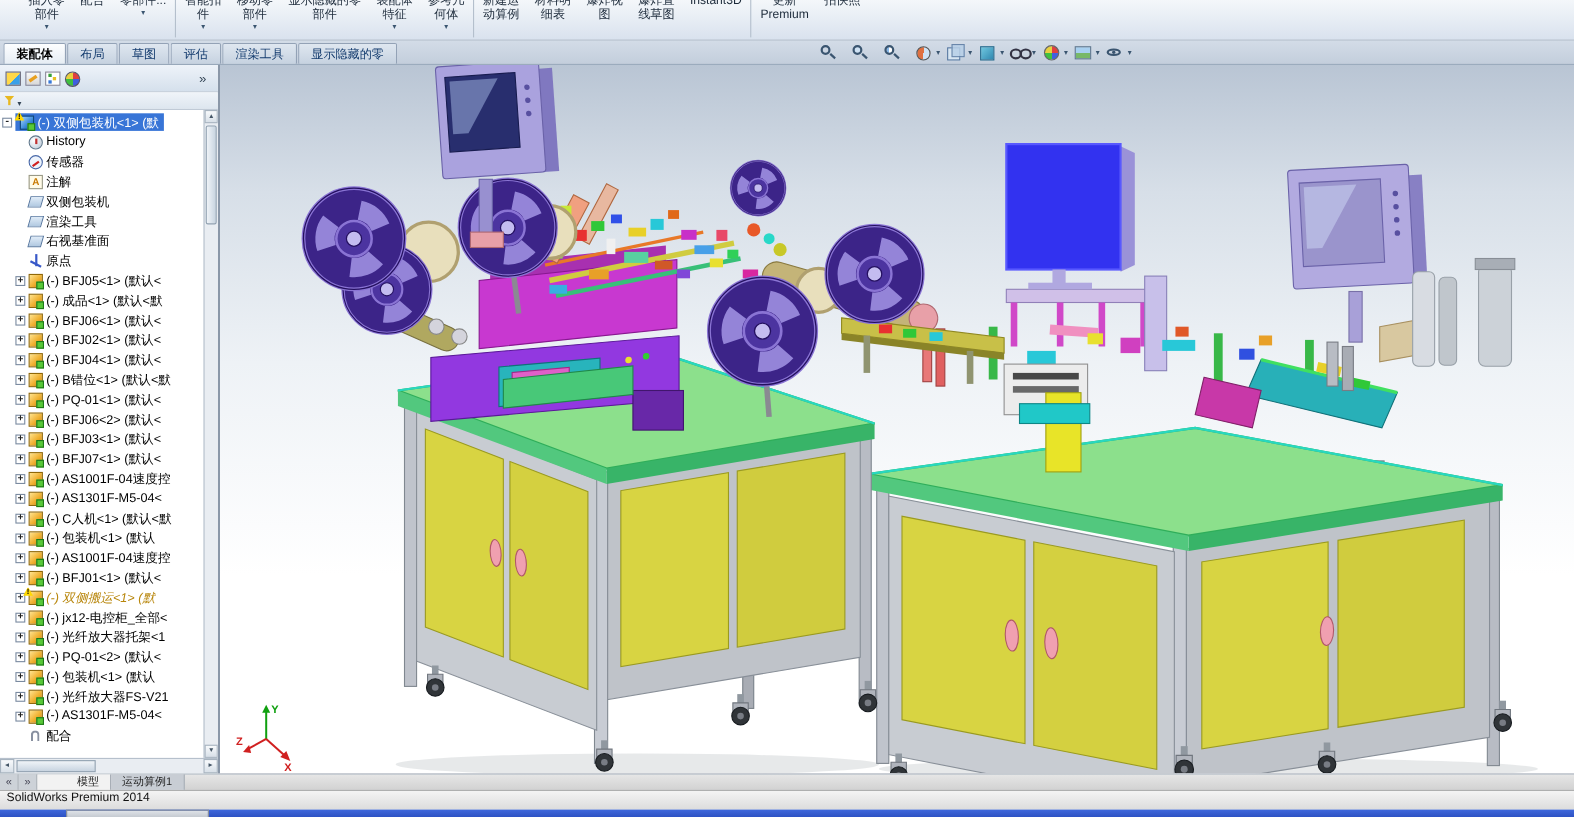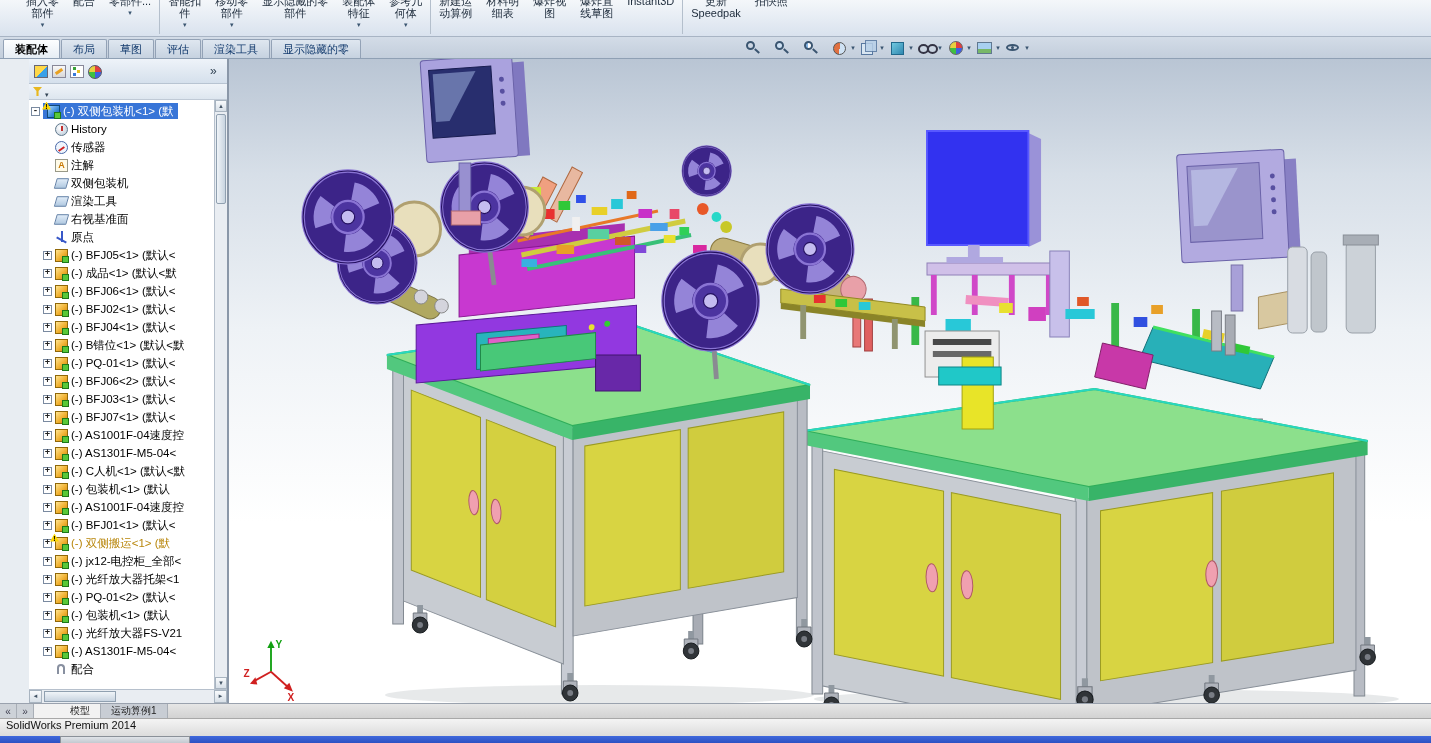--- a/index.html
+++ b/index.html
@@ -39,21 +39,21 @@
   .hu-glasses::before{content:"";position:absolute;left:1px;top:5px;width:7px;height:6px;border:2px solid #334;border-radius:50%;}
   .hu-glasses::after{content:"";position:absolute;left:10px;top:5px;width:7px;height:6px;border:2px solid #334;border-radius:50%;}
   .hu-appear::before{content:"";position:absolute;left:3px;top:2px;width:12px;height:12px;border-radius:50%;border:1px solid #666;
     background:conic-gradient(#e04040 0 25%,#4060e0 0 50%,#40c040 0 75%,#e8d040 0);}
   .hu-scene::before{content:"";position:absolute;left:2px;top:3px;width:13px;height:10px;border:1px solid #607890;
     background:linear-gradient(180deg,#a8d0f0 55%,#78b868 55%);}
   .hu-viewset::before{content:"";position:absolute;left:2px;top:5px;width:13px;height:7px;border:2px solid #3a5570;border-radius:50%;box-sizing:border-box;}
   .hu-viewset::after{content:"";position:absolute;left:7px;top:7px;width:3px;height:3px;background:#3a5570;border-radius:50%;}
   
   .main{display:flex;height:644px;}
-  .panel{width:200px;flex:none;display:flex;flex-direction:column;background:#fff;border-right:2px solid #8a97a8;box-sizing:border-box;margin-left:29px;}
+  .panel{width:200px;flex:none;display:flex;flex-direction:column;background:#fff;border-right:2px solid #8a97a8;box-sizing:border-box;}
   .ptool{height:22px;display:flex;align-items:center;padding:1px 3px;
     background:linear-gradient(#eef3f9,#d5e0ec);border-bottom:1px solid #b8c4d2;}
   .pt{width:16px;height:15px;position:relative;margin:0 1px;}
   .pt-tree::before{content:"";position:absolute;inset:1px;background:linear-gradient(135deg,#ffd848 0 55%,#38a0e8 55%);border:1px solid #667;}
   .pt-prop::before{content:"";position:absolute;inset:1px;background:linear-gradient(#f8f8f8,#d8d8d8);border:1px solid #889;}
   .pt-prop::after{content:"";position:absolute;left:4px;top:6px;width:8px;height:3px;background:#e8a020;transform:rotate(-35deg);}
   .pt-config::before{content:"";position:absolute;inset:1px;background:#fff;border:1px solid #889;}
   .pt-config::after{content:"";position:absolute;left:4px;top:3px;width:3px;height:3px;background:#38a038;box-shadow:4px 3px #e8c020,0 6px #3878d8;}
   .pt-wheel::before{content:"";position:absolute;left:1px;top:1px;width:12px;height:12px;border-radius:50%;border:1px solid #556;
     background:conic-gradient(#e04040 0 25%,#4060e0 0 50%,#40c040 0 75%,#e8d040 0);}
@@ -62,21 +62,21 @@
   .frow{height:15px;display:flex;align-items:center;gap:3px;padding:0 4px;
     background:linear-gradient(#f0f4f9,#dde6ef);border-bottom:1px solid #c0cad6;}
   .ic-funnel{width:9px;height:9px;background:#e8b820;clip-path:polygon(0 0,100% 0,62% 45%,62% 100%,38% 100%,38% 45%);}
   .fcaret::after{content:"▾";font-size:7px;color:#345;}
   .treewrap{flex:1;position:relative;overflow:hidden;padding-top:2px;}
   .treelist{padding-right:13px;}
   .trow{display:flex;align-items:center;gap:3px;height:18px;padding-left:14px;
     font-size:11.5px;color:#000;white-space:nowrap;overflow:hidden;cursor:default;}
   .trow-root{padding-left:2px;}
   .rootsel{display:flex;align-items:center;gap:3px;background:#3875d7;color:#fff;height:16px;padding:0 4px;}
-  .trow.warn .tlabel{color:#b8860b;}
+  .trow.warn .tlabel{color:#b8860b;font-style:italic;}
   .exp{width:9px;height:9px;flex:none;border:1px solid #7a8aa0;background:#fff;box-sizing:border-box;
     font:bold 9px/7px "Liberation Mono",monospace;text-align:center;color:#222;}
   .exp.plus::before{content:"+";}
   .exp.minus::before{content:"-";}
   .exp.none{visibility:hidden;}
   .ic{width:13px;height:13px;flex:none;position:relative;box-sizing:border-box;display:inline-block;}
   .ic-asm,.ic-asm-warn{background:linear-gradient(135deg,#ffe490,#f0b030 55%,#c88010);border:1px solid #906808;}
   .ic-root{background:linear-gradient(135deg,#a8d8ff,#3888d8 60%,#1858a8);border:1px solid #104878;}
   .ic-asm::after,.ic-asm-warn::after,.ic-root::after{content:"";position:absolute;right:-2px;bottom:-2px;
     width:5px;height:5px;background:#58c838;border:1px solid #1e7818;}
@@ -227,21 +227,21 @@
     </div>
 
     <div class="rit rsep">
       
       
       
     </div>
 
     <div class="rit rbtn">
       <span class="rl1">更新</span>
-      <span class="rl2">Speedpak</span>
+      <span class="rl2">Premium</span>
       <span class="ddsp"></span>
     </div>
 
     <div class="rit rbtn">
       <span class="rl1">拍快照</span>
       <span class="rl2"></span>
       <span class="ddsp"></span>
     </div>
   </div>
 

